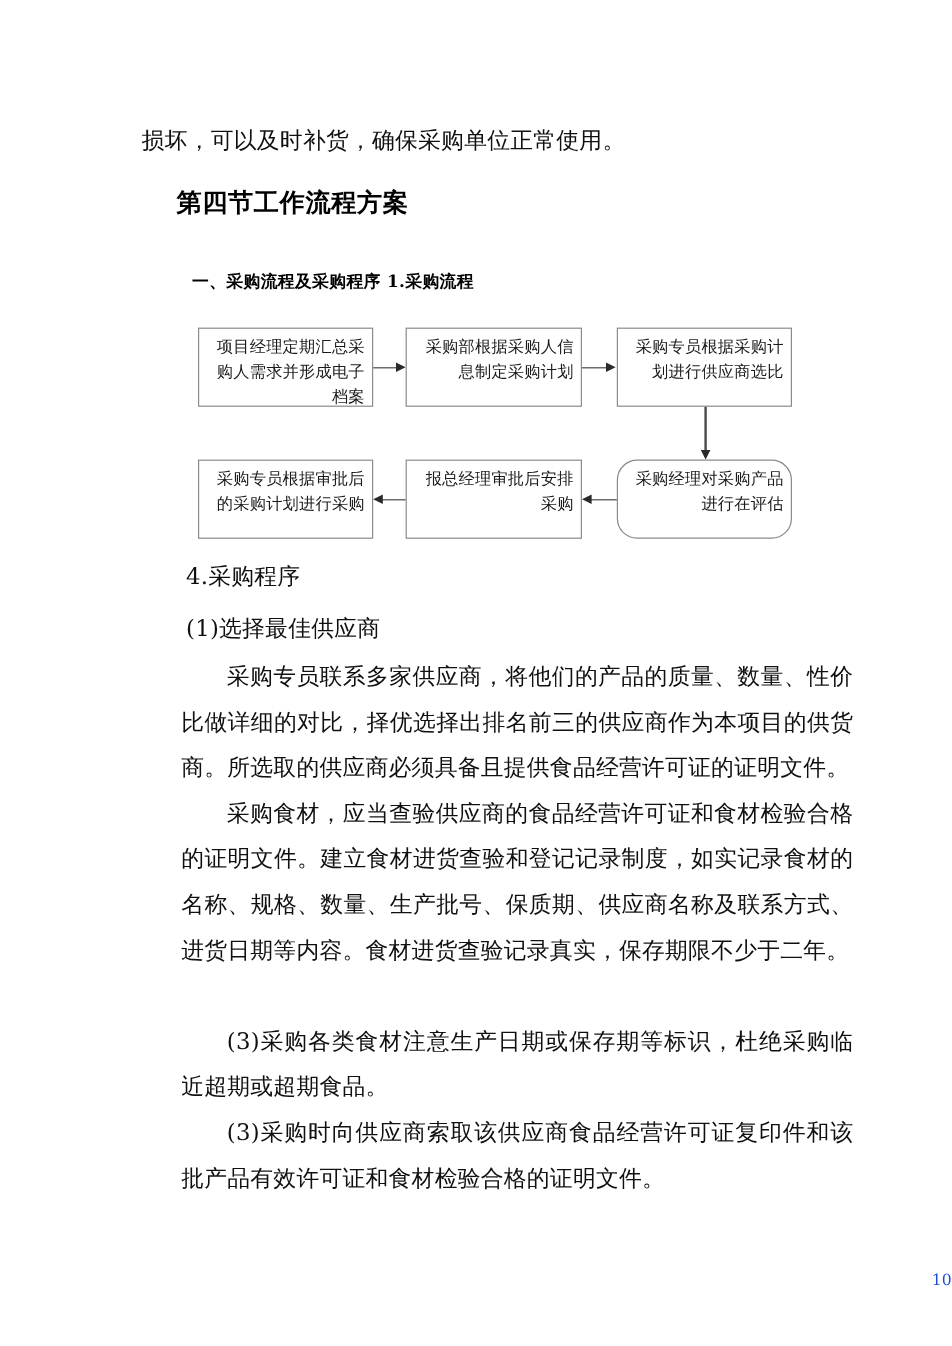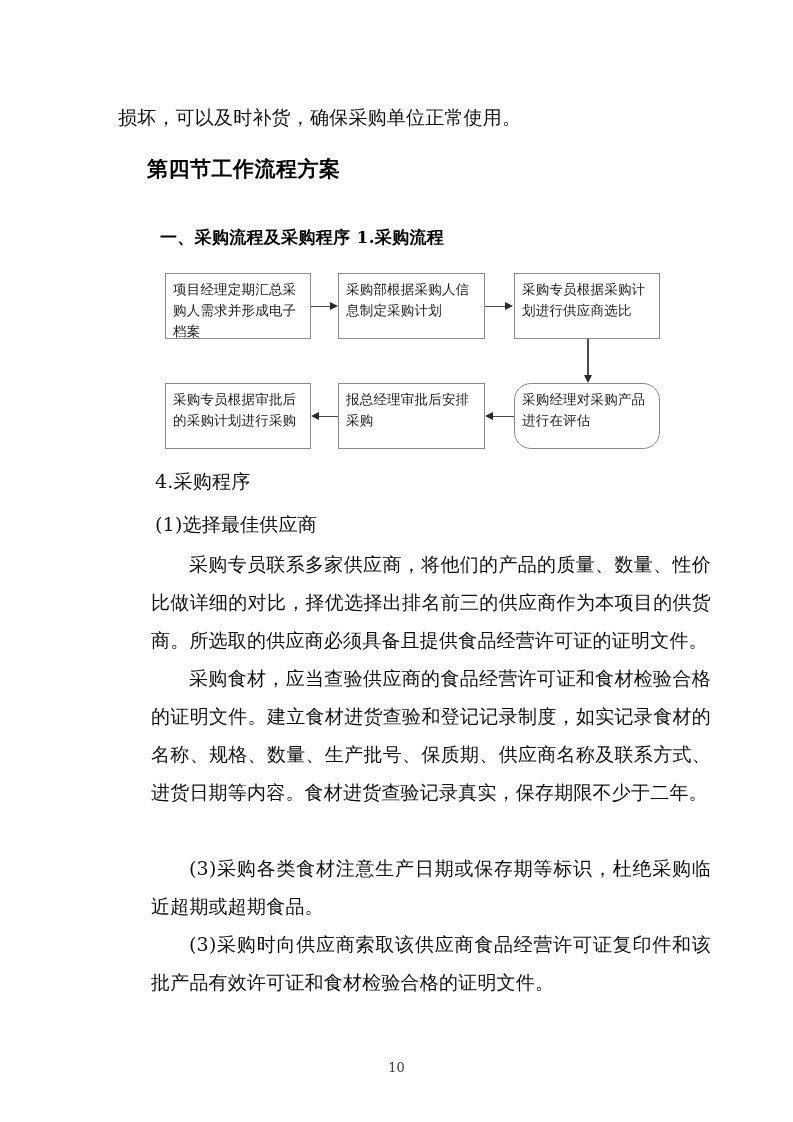--- a/index.html
+++ b/index.html
@@ -48,36 +48,37 @@
     letter-spacing: 0.5px;
     color: #000;
     white-space: nowrap;
   }
 
   .sub-heading {
     position: absolute;
     left: 160px;
     top: 226px;
     font-family: "DejaVu Serif", "Liberation Serif", serif;
-    font-size: 17px;
+    font-size: 14px;
     font-weight: bold;
     letter-spacing: 0.3px;
     color: #000;
     white-space: nowrap;
     text-align: right;
   }
 
   
   #flowchart {
     position: absolute;
     left: 0;
     top: 0;
     width: 733px;
     height: 1122px;
     pointer-events: none;
+    text-align: right;
   }
   .fc-box {
     position: absolute;
     box-sizing: border-box;
     border: 1px solid #8a8a8a;
     background: #ffffff;
     font-family: "DejaVu Serif", "Liberation Serif", serif;
     font-size: 13.5px;
     line-height: 21px;
     color: #1a1a1a;
@@ -109,24 +110,24 @@
     border-right: 4.5px solid transparent;
     border-top: 8px solid #2a2a2a;
   }
 
   
   #page-number {
     position: absolute;
     left: 0;
     top: 1060px;
     width: 793px;
-    text-align: center;
+    text-align: right;
     font-family: "DejaVu Serif", "Liberation Serif", serif;
     font-size: 13px;
-    color: #404040;
+    color: #1d4ed8;
   }
 </style>
 </head>
 <body>
 
 <div id="page">
 
   <div class="para" style="left:118px; top:98px;">损坏，可以及时补货，确保采购单位正常使用。</div>
 
   <div class="section-heading">第四节工作流程方案</div>

